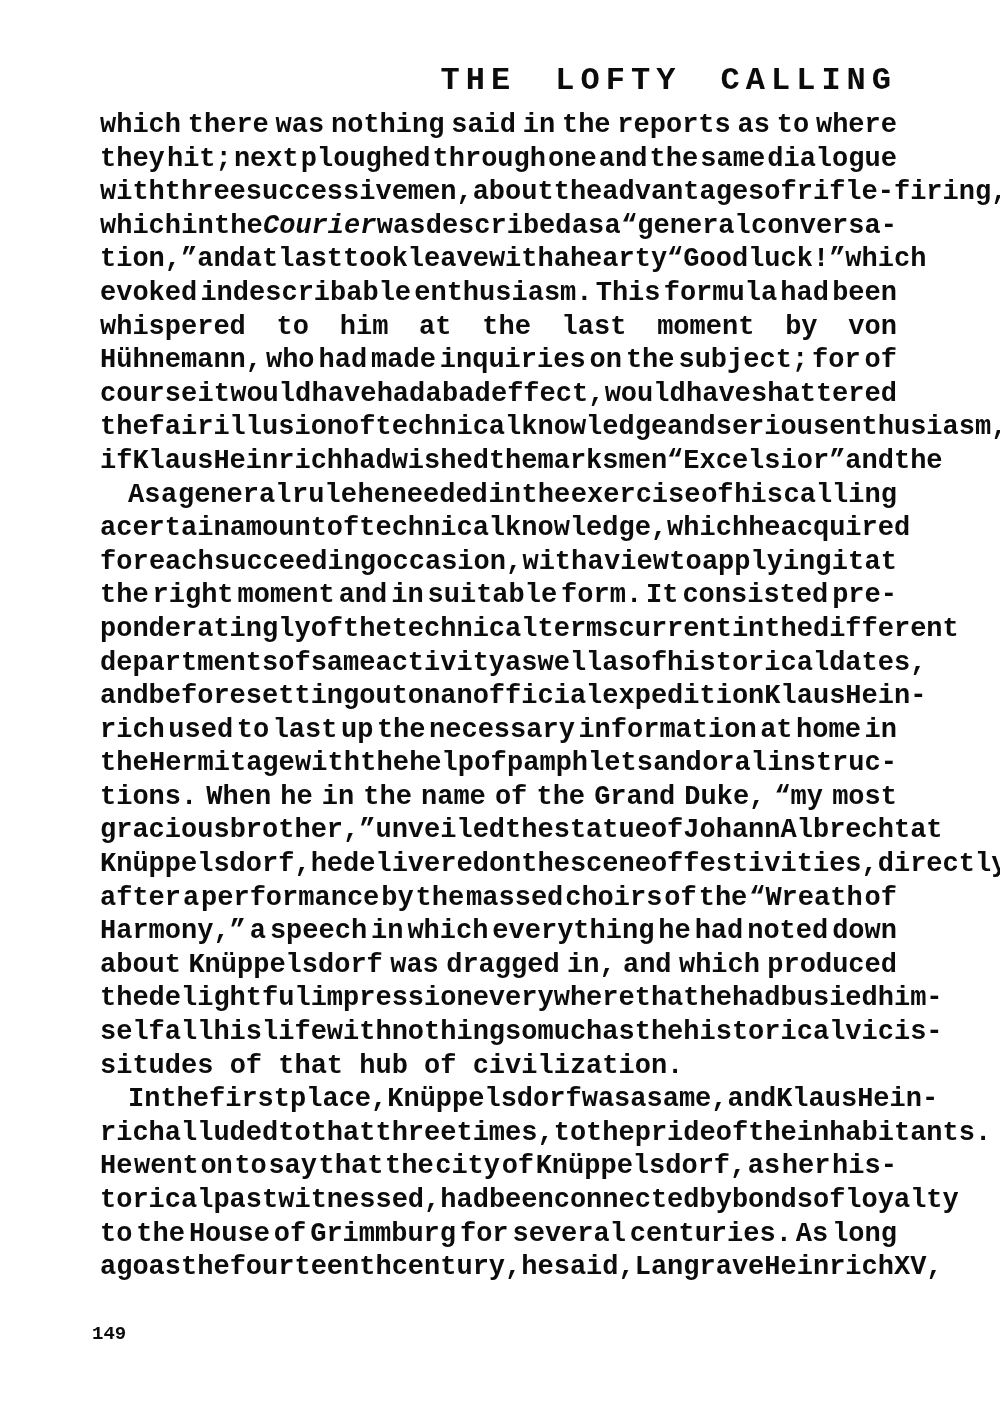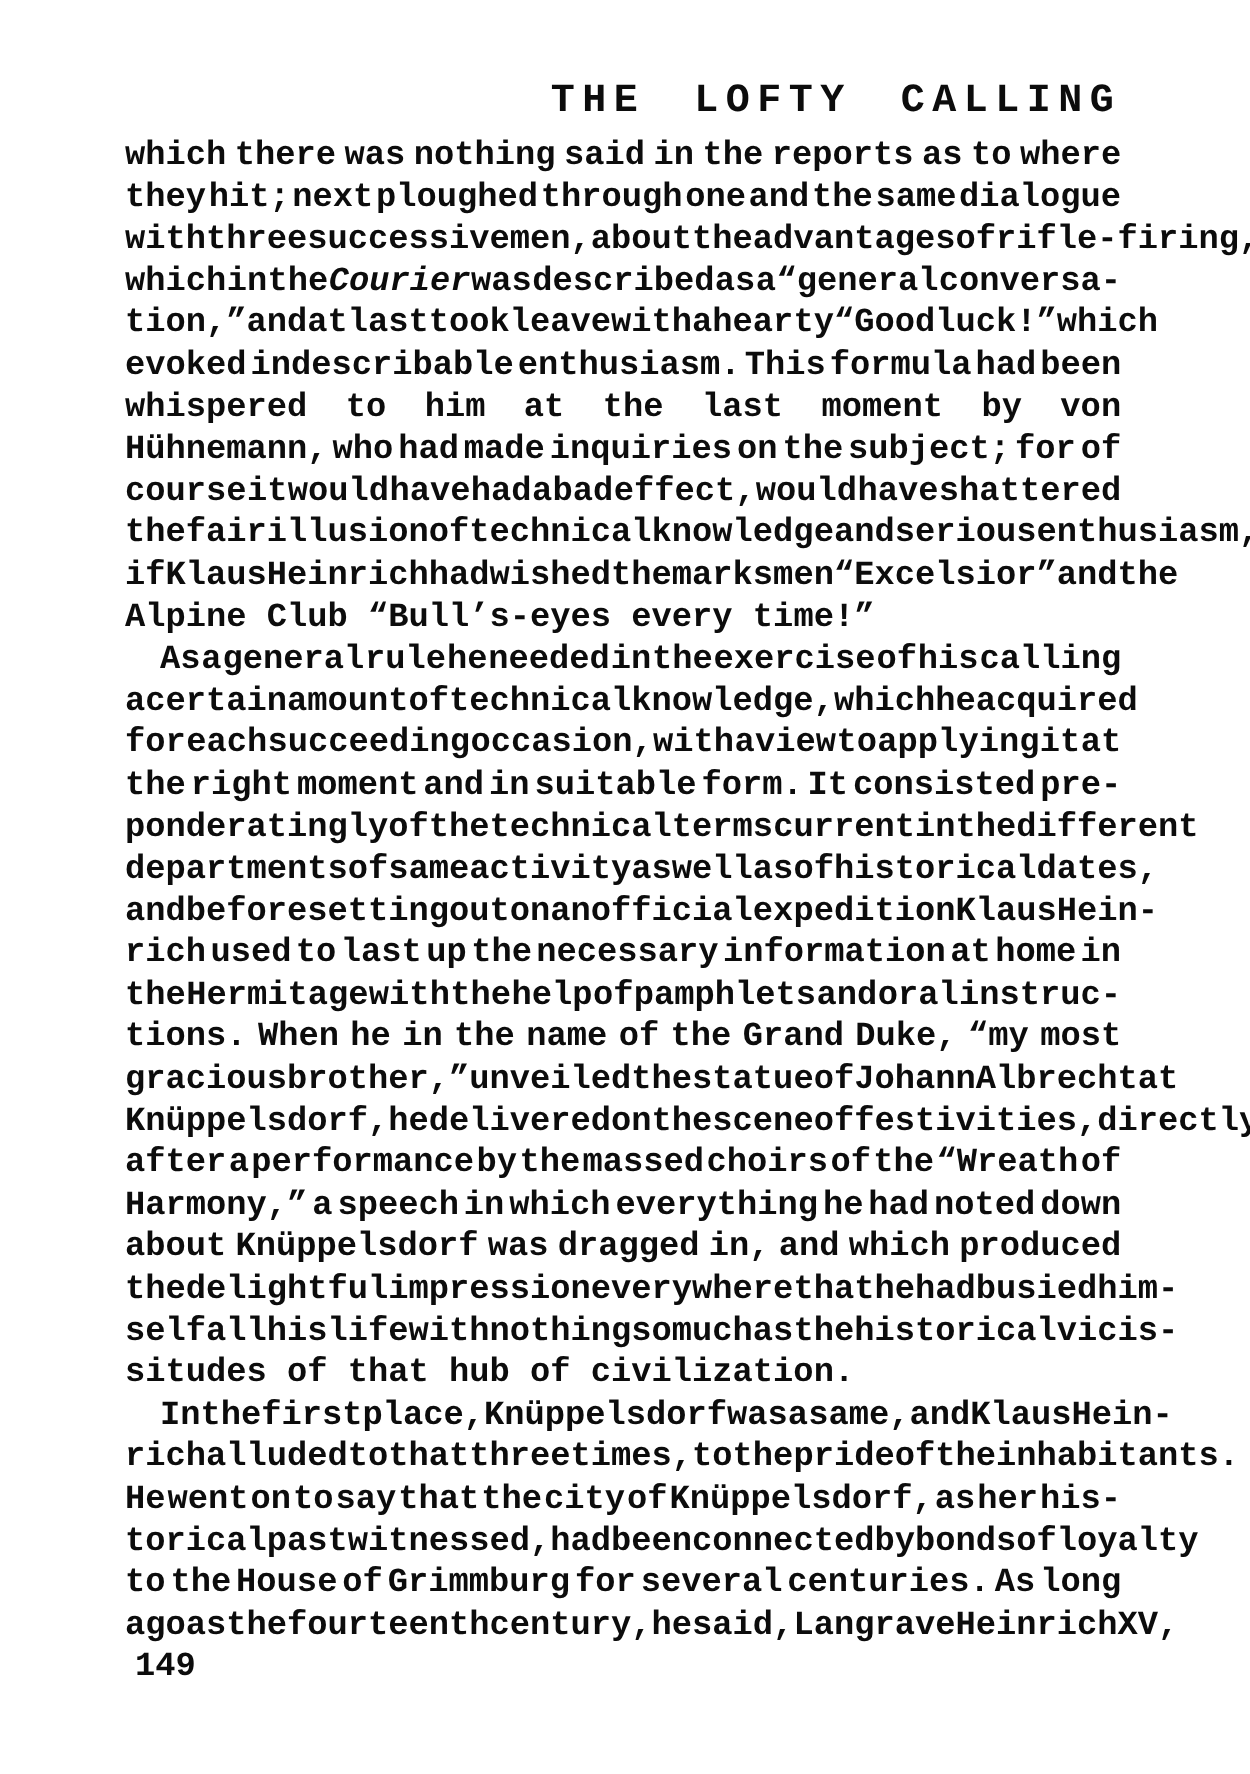--- a/index.html
+++ b/index.html
@@ -43,24 +43,24 @@
   .line.j {
     display: flex;
     justify-content: space-between;
     text-align: center;
   }
   .line.indent { padding-left: 28px; }
   .it { font-style: italic; }
   .page-number {
     position: absolute;
     top: 1318px;
-    left: 108px;
+    left: 92px;
     height: 33.6px;
     line-height: 33.6px;
-    font-size: 27px;
+    font-size: 19px;
     font-weight: 700;
   }
 </style>
 </head>
 <body>
 
 <div class="page">
   <div class="running-head">THE LOFTY CALLING</div>
 
   <div class="body-text" id="body-text">
@@ -187,21 +187,20 @@
         <span>Klaus</span>
         <span>Heinrich</span>
         <span>had</span>
         <span>wished</span>
         <span>the</span>
         <span>marksmen</span>
         <span>“Excelsior”</span>
         <span>and</span>
         <span>the</span>
       </div>
-      <div class="line"><span>Alpine</span> <span>Club</span> <span>“Bull’s-eyes</span> <span>every</span> <span>time!”</span></div>
       <div class="line j indent">
         <span>As</span>
         <span>a</span>
         <span>general</span>
         <span>rule</span>
         <span>he</span>
         <span>needed</span>
         <span>in</span>
         <span>the</span>
         <span>exercise</span>

